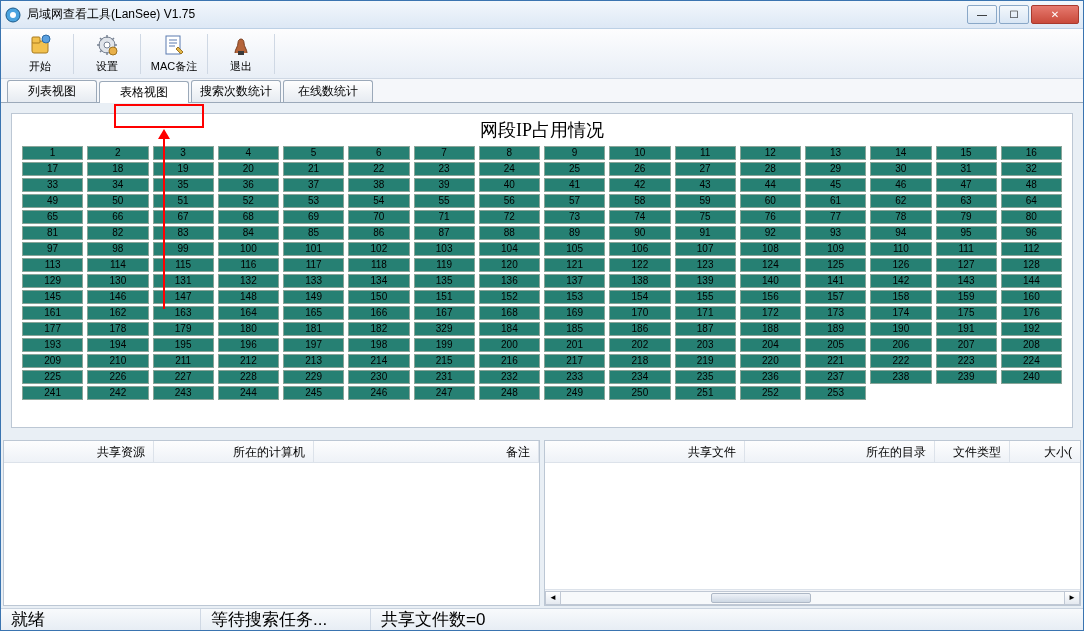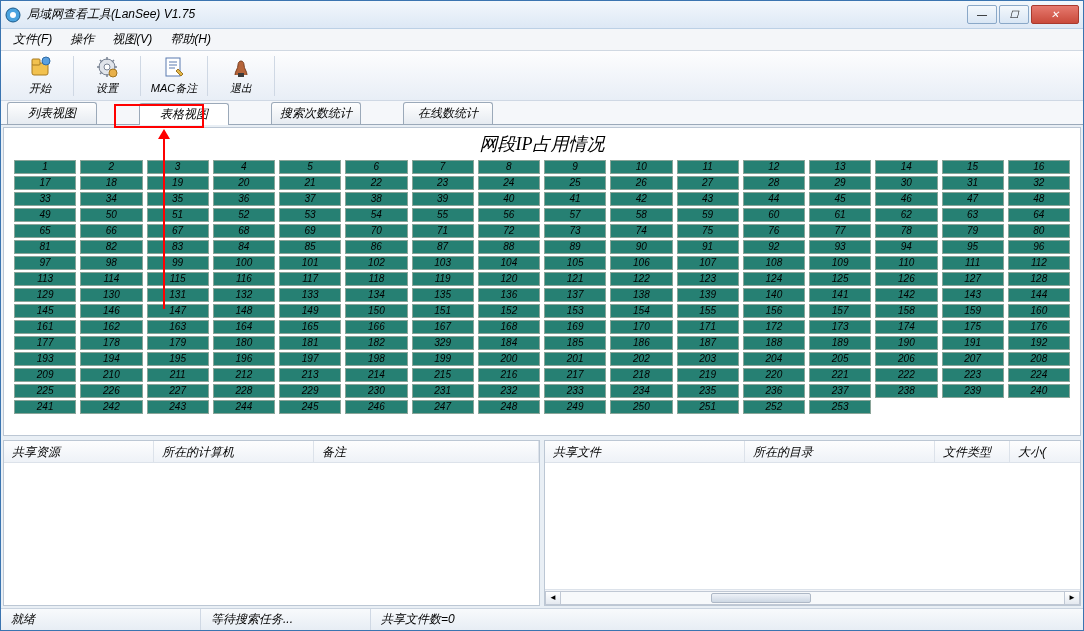--- a/index.html
+++ b/index.html
@@ -20,52 +20,52 @@
 .menu-item { padding: 2px 8px; }
 
 
 .toolbar { height: 50px; background: linear-gradient(#fdfdfe,#e8eef6); display:flex; align-items:center; padding:0 8px; border-bottom:1px solid #cfd8e4; }
 .tool-btn { width: 62px; height: 46px; display:flex; flex-direction:column; align-items:center; justify-content:center; gap:2px; border-radius:3px; }
 .tool-btn .ic { width:24px; height:24px; display:flex; align-items:center; justify-content:center; }
 .tool-btn .lbl { font-size:11px; }
 .tool-sep { width:1px; height:40px; background:#cfd8e4; margin:0 2px; }
 
 
-.tabstrip { height: 24px; background:#f5f7fa; display:flex; align-items:flex-end; padding:0 6px; border-bottom:1px solid #9ba9b9;gap:40px; }
+.tabstrip { height: 24px; background:#f5f7fa; display:flex; align-items:flex-end; padding:0 6px; border-bottom:1px solid #9ba9b9; }
 .tab { min-width:90px; height:22px; border:1px solid #9ba9b9; border-bottom:none; background:linear-gradient(#fefefe,#e6ebf1); display:flex; align-items:center; justify-content:center; font-size:12px; border-radius:3px 3px 0 0; margin-right:2px; padding:0 8px; }
 .tab.active { background:#fff; position:relative; top:1px; }
 
 
-.main { flex:1; background:#fff; display:flex; flex-direction:column; border:1px solid #bcc7d4; margin:2px; }
+.main { flex:1; background:#fff; display:flex; flex-direction:column; border:1px solid #bcc7d4; margin:10px; }
 .ip-title { text-align:center; font-size:18px; font-family: SimSun, serif; padding:4px 0 2px 0; color:#000; }
 .ip-grid { padding:2px 10px 6px 10px; display:grid; grid-template-columns: repeat(16, 1fr); gap:2px 4px; }
 .ip-cell { height:14px; background:#268073; border:1px solid #8aa599; color:#000; font-size:10px; display:flex; align-items:center; justify-content:center; line-height:1; }
 
 
 .arrow-box { position:absolute; border:2px solid #ff0000; pointer-events:none; }
 .arrow-shaft { position:absolute; width:2px; background:#ff0000; pointer-events:none; }
 .arrow-head { position:absolute; width:0; height:0; border-left:6px solid transparent; border-right:6px solid transparent; border-bottom:10px solid #ff0000; pointer-events:none; }
 
 
-.bottom-panels { display:flex; height:170px; }
+.bottom-panels { display:flex; height:170px;text-align:right; }
 .panel { flex:1; border:1px solid #bcc7d4; margin:2px; background:#fff; display:flex; flex-direction:column; }
 .panel-head { display:flex; height:22px; border-bottom:1px solid #dce2ea; background:linear-gradient(#fdfdfe,#eef2f7); }
 .col { padding:3px 8px; border-right:1px solid #dce2ea; font-size:12px; }
 .panel-body { flex:1; overflow:auto; }
 .hscroll { height:16px; border-top:1px solid #dce2ea; background:#f1f3f7; display:flex; align-items:center; }
 .hscroll .btn { width:16px; height:14px; border:1px solid #c0c8d4; background:linear-gradient(#fff,#e4e9f0); display:flex;align-items:center;justify-content:center;font-size:8px; }
 .hscroll .track { flex:1; height:14px; border:1px solid #c0c8d4; border-left:none; border-right:none; background:#f7f9fb; display:flex; align-items:center; }
 .hscroll .thumb { width:100px; height:10px; background:linear-gradient(#eef2f8,#cdd7e3); border:1px solid #aeb8c6; border-radius:2px; margin-left:150px; }
 
 
-.statusbar { height:22px; background:linear-gradient(#f8fafc,#e7edf4); border-top:1px solid #c9d3df; display:flex; align-items:flex-start; font-size:12px; }
+.statusbar { height:22px; background:linear-gradient(#f8fafc,#e7edf4); border-top:1px solid #c9d3df; display:flex; align-items:flex-start; font-size:17px; }
 .status-seg { padding:0 10px; border-right:1px solid #cfd8e4; height:100%; display:flex; align-items:center; }
 .status-seg:last-child { border-right:none; }
 
-.wrap { position:relative;font-style:italic; }
+.wrap { position:relative; }
 </style>
 </head>
 <body>
 
 <div class="window wrap">
 
   <div class="titlebar">
     <span class="app-icon">
       <svg viewBox="0 0 16 16" width="16" height="16">
           <circle cx="8" cy="8" r="7" fill="#4aa3df" stroke="#1a5a8a"></circle>
@@ -73,26 +73,20 @@
         </svg>
     </span>
     <span class="title">局域网查看工具(LanSee) V1.75</span>
     <div class="win-btns">
       <div class="win-btn">—</div>
       <div class="win-btn">☐</div>
       <div class="win-btn close">✕</div>
     </div>
   </div>
 
-  <div class="menubar">
-    <div class="menu-item">文件(F)</div>
-    <div class="menu-item">操作</div>
-    <div class="menu-item">视图(V)</div>
-    <div class="menu-item">帮助(H)</div>
-  </div>
 
   <div class="toolbar">
     <div class="tool-btn">
       <span class="ic">
           <svg width="24" height="24">
             <rect x="4" y="8" width="16" height="12" rx="2" fill="#f2c14e" stroke="#a87b1f"></rect>
             <rect x="4" y="4" width="8" height="6" rx="1" fill="#f2c14e" stroke="#a87b1f"></rect>
             <circle cx="18" cy="6" r="4" fill="#5aa0e0" stroke="#2d6aa5"></circle>
           </svg>
         </span>

